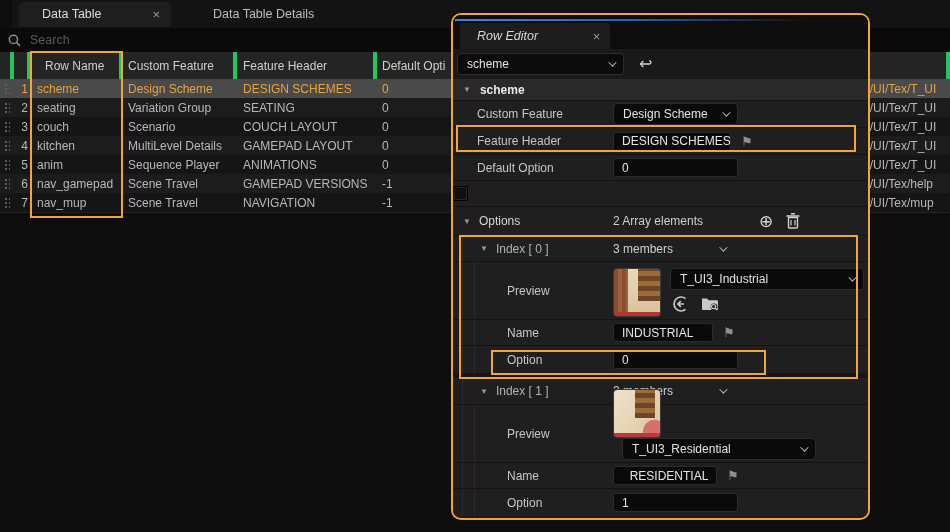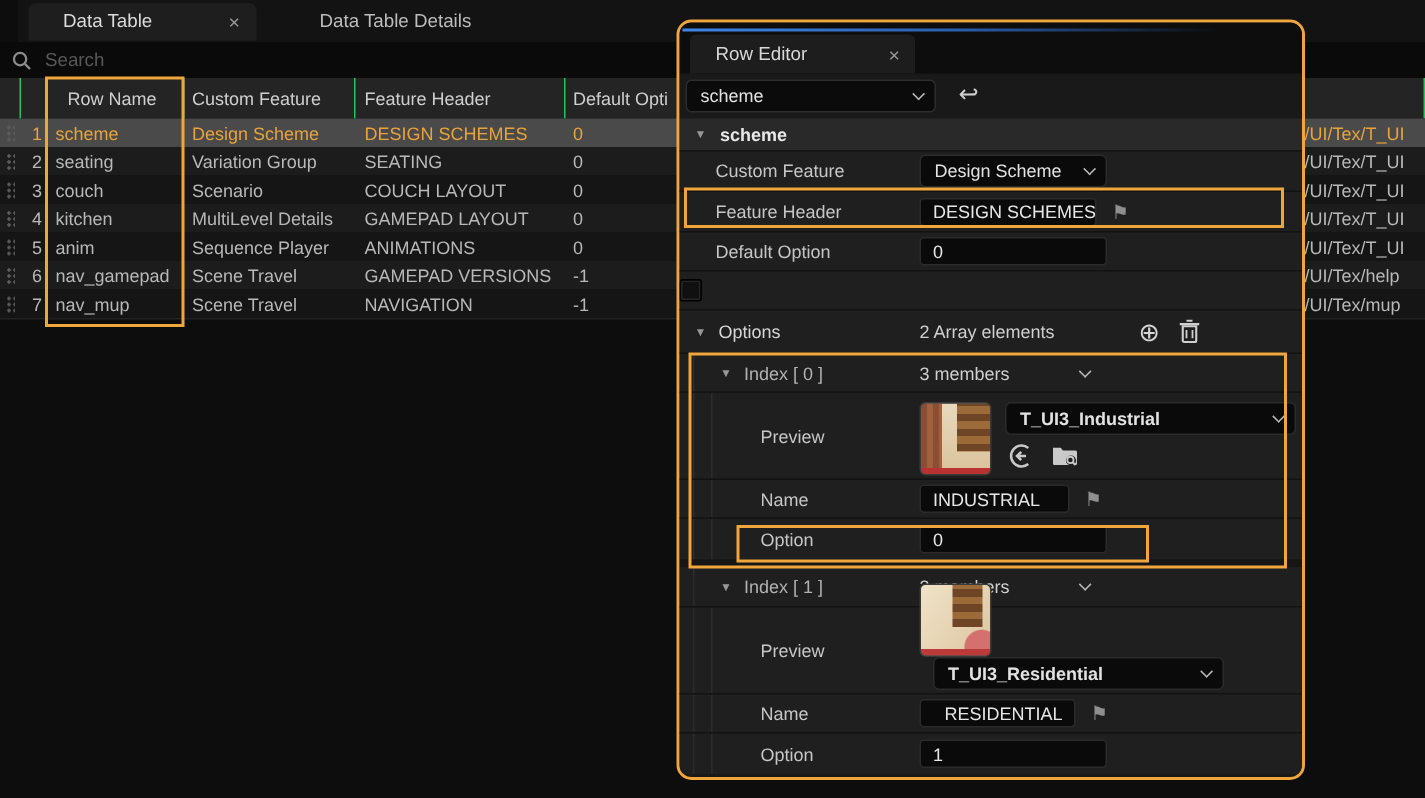--- a/index.html
+++ b/index.html
@@ -16,39 +16,39 @@
   .tab-close { color:#9a9a9a; font-size:13px; cursor:default; }
   .tab-inactive { margin-left:28px; height:25px; display:flex; align-items:center; color:#bdbdbd; font-size:12.5px; padding:0 14px; }
 
   
   .searchbar { position:absolute; left:0; top:28px; width:950px; height:24px; background:#0a0a0a; display:flex; align-items:center; padding-left:8px; gap:9px; }
   .searchbar input { background:transparent; border:none; outline:none; color:#8a8a8a; font-size:12.5px; width:300px; font-family:"Liberation Sans",sans-serif; }
   .searchbar input::placeholder { color:#585858; }
 
   
   .thead { position:absolute; left:0; top:52px; width:950px; height:27px; background:#242424; display:flex; align-items:center; color:#cfcfcf; }
-  .thead .cell { border-right:1px solid #22c55e; height:100%; display:flex; align-items:center; }
+  .thead .cell { border-right:4px solid #22c55e; height:100%; display:flex; align-items:center; }
   .c0{width:14px;} .c1{width:17px; justify-content:flex-end; padding-right:3px;}
   .c2{width:92px; padding-left:14px;} .c3{width:114px; padding-left:5px;}
   .c4{width:140px; padding-left:6px;} .c5{width:490px; padding-left:5px;} .c6{width:83px;}
   .trows { position:absolute; left:0; top:79px; width:950px; }
   .trow { display:flex; align-items:center; height:19px; width:950px; }
   .trow .cell { height:100%; display:flex; align-items:center; overflow:hidden; white-space:nowrap; }
   .trow .c2 { padding-left:6px; } .trow .c3 { padding-left:5px; } .trow .c4 { padding-left:6px; } .trow .c5 { padding-left:5px; }
   .r-even { background:#1c1c1c; } .r-odd { background:#151515; }
   .r-sel { background:#4a4a4a; } .r-sel .cell, .r-sel .pathtxt { color:#e7a33c; }
   .rowline { position:absolute; left:0; top:212px; width:950px; height:1px; background:#232323; }
   .grip { width:6px; height:12px; margin-left:4px;
     background-image:radial-gradient(circle, #5c5c5c 1px, transparent 1.2px); background-size:4px 4px; background-position:0 0; }
   .pathtxt { margin-left:-4px; }
 
   
   .panel { position:absolute; left:451px; top:13px; width:419px; height:507px; background:#191919;
     border:2px solid #f0a63c; border-radius:10px; overflow:hidden; z-index:5; }
-  .p-tabstrip { height:34px; background:#0d0d0d; position:relative; }
+  .p-tabstrip { height:34px; background:#0d0d0d; position:relative;font-style:italic; }
   .p-blue { position:absolute; left:2px; top:4px; height:2px; width:98%;
     background:linear-gradient(90deg,#3e86e8 0%,#2a5fae 45%,rgba(30,60,110,0) 88%); }
   .p-tab { position:absolute; left:7px; top:8px; width:150px; height:26px; background:#1d1d1d; border-radius:4px 4px 0 0;
     display:flex; align-items:center; justify-content:space-between; padding:0 10px 0 17px; color:#d8d8d8; font-size:12.5px; }
   .p-comborow { height:30px; background:#191919; display:flex; align-items:center; padding-left:4px; }
   .combo { width:167px; height:22px; background:#0b0b0b; border:1px solid #2d2d2d; border-radius:4px;
     display:flex; align-items:center; justify-content:space-between; padding:0 9px; color:#e3e3e3; }
   .chev { width:6px; height:6px; border-right:1.6px solid #b9b9b9; border-bottom:1.6px solid #b9b9b9; transform:rotate(45deg) translateY(-2px); }
   .undo { margin-left:15px; color:#cfcfcf; font-size:16px; line-height:1; }
   .p-sechdr { height:21px; background:#292929; display:flex; align-items:center; padding-left:10px; gap:9px; color:#e8e8e8; font-weight:bold; }
@@ -60,21 +60,21 @@
   .ilbl { padding-left:54px !important; }
   .xlbl { padding-left:27px !important; color:#b2b2b2 !important; display:flex; align-items:center; gap:8px; }
   .g1 { background-image:linear-gradient(#2c2c2c,#2c2c2c); background-size:1px 100%; background-position:9px 0; background-repeat:no-repeat; }
   .g2 { background-image:linear-gradient(#2c2c2c,#2c2c2c),linear-gradient(#2c2c2c,#2c2c2c); background-size:1px 100%,1px 100%; background-position:9px 0,21px 0; background-repeat:no-repeat,no-repeat; }
   .gap5 { height:5px; background:#161616; }
   .inp { height:19px; background:#0a0a0a; border:1px solid #2b2b2b; border-radius:3px; color:#e6e6e6;
     font-size:12px; font-family:"Liberation Sans",sans-serif; padding:0 0 0 8px; }
   .w125{width:125px;} .w118{width:118px;} .w100{width:100px;} .w104{width:104px;text-align:center;}
   .ddl { background:#0a0a0a; border:1px solid #2b2b2b; border-radius:4px; height:22px; color:#e2e2e2;
     display:flex; align-items:center; justify-content:space-between; padding:0 9px; }
-  .ddl-sm { width:125px; } .ddl-lg { width:194px;font-weight:bold; }
+  .ddl-sm { width:125px; } .ddl-lg { width:194px; }
   .flag { margin-left:10px; color:#8f8f8f; font-size:13px; }
   .cbx { width:15px; height:15px; background:#101010; border:1px solid #000; box-shadow:inset 0 0 0 1px #262626; border-radius:2px; }
   .members { color:#cfcfcf; display:flex; align-items:center; gap:46px; }
   .arrtools { display:flex; align-items:center; gap:13px; margin-left:56px; }
   .plus { color:#d5d5d5; font-size:17px; line-height:1; }
   .thumb { width:48px; height:49px; border-radius:4px; border:1px solid #3a3a3a; flex-shrink:0; }
   .thumb-industrial { background:
       linear-gradient(0deg,#b83232 0,#b83232 4px, transparent 4px),
       repeating-linear-gradient(0deg,#6e4526 0 5px,#9c6b3a 5px 10px),
       repeating-linear-gradient(90deg,#8a4e34 0 4px,#a2613d 4px 8px),

